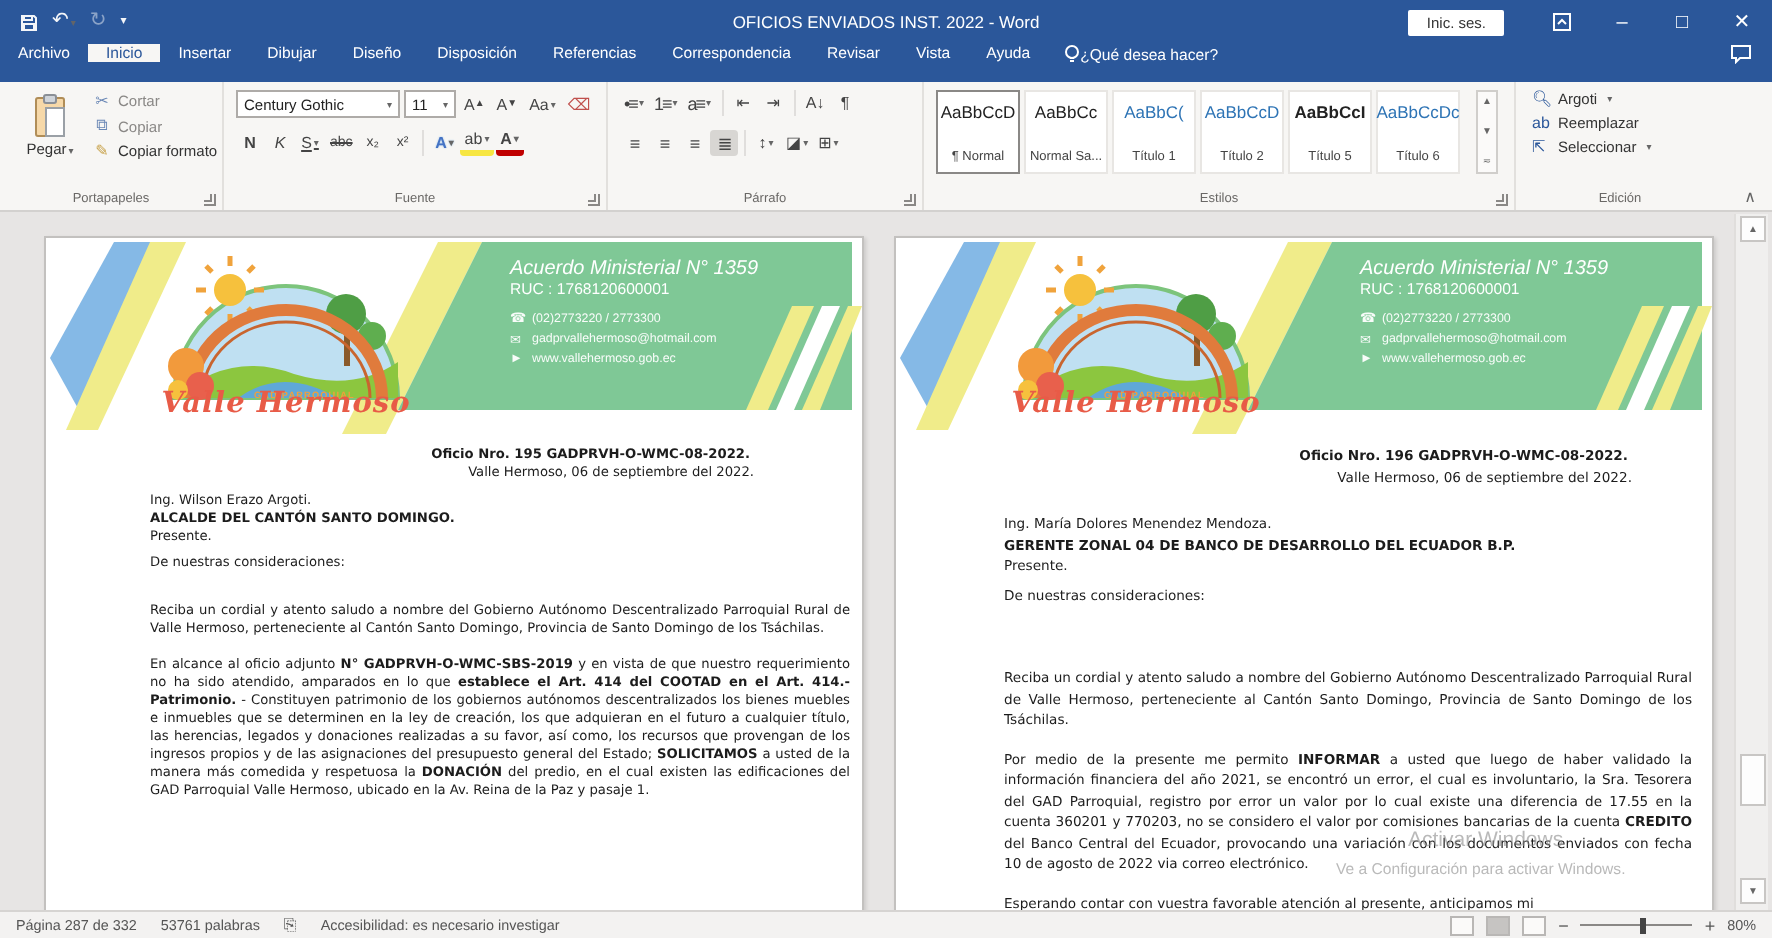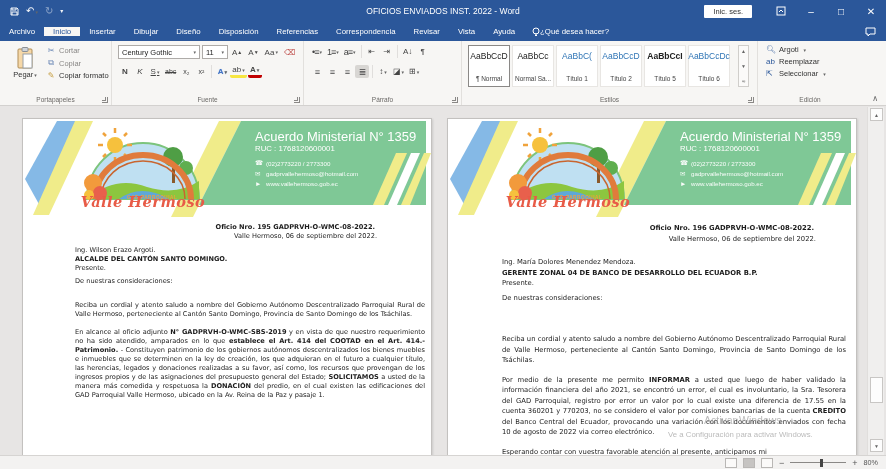--- a/index.html
+++ b/index.html
@@ -11,21 +11,21 @@
     display:flex; align-items:center; font-size:8px; }
   .qat { display:flex; align-items:center; gap:7px; padding:0 10px; }
   .qat .qicon { color:#fff; font-size:10px; line-height:1; cursor:default; opacity:.95; }
   .qat .dim { opacity:.45; }
   .title { position:absolute; left:0; right:0; text-align:center; font-size:8.5px; pointer-events:none; }
   .tb-right { margin-left:auto; display:flex; align-items:center; gap:0; z-index:2; }
   .signin { background:#fff; color:#333; font-size:7.5px; padding:2px 9px; margin-right:14px; border-radius:1px; }
   .winbtn { width:30px; height:22px; display:flex; align-items:center; justify-content:center; font-size:10px; color:#fff; }
 
   
-  .tabrow { position:absolute; top:22px; left:0; width:886px; height:19px; background:#2b579a; display:flex; align-items:center; }
+  .tabrow { position:absolute; top:22px; left:0; width:886px; height:19px; background:#2b579a; display:flex; align-items:flex-start; }
   .rtab { color:#fff; font-size:7.8px; padding:0 9px; display:flex; align-items:center; }
   .rtab.active { background:#f7f6f4; color:#2b579a; }
   .tellme { display:flex; align-items:center; gap:0; color:#fff; font-size:7.8px; padding:0 8px; }
   .bubble { margin-left:auto; margin-right:10px; display:flex; align-items:center; }
 
   
   .ribbon { position:absolute; top:41px; left:0; width:886px; height:65px; background:#f7f6f4; border-bottom:1px solid #d3d1cf; }
   .rgroup { position:absolute; top:0; height:64px; border-right:1px solid #e2e0dd; }
   .grouplabel { position:absolute; bottom:2px; left:0; right:0; text-align:center; font-size:6.5px; color:#6a6866; }
   .launcher { position:absolute; bottom:2px; right:3px; width:6px; height:6px; border-right:1px solid #8a8886; border-bottom:1px solid #8a8886; }
@@ -86,21 +86,21 @@
   .eicon { font-size:8px; color:#2b579a; width:9px; }
   .collapse { position:absolute; right:8px; bottom:2px; font-size:8px; color:#666; }
 
   
   .canvas { position:absolute; top:107px; left:0; width:886px; height:348px; background:#e7e5e4; overflow:hidden; }
   .page { position:absolute; top:11px; width:410px; height:400px; background:#fff; border:1px solid #c3c1bf;
     box-shadow:1px 1px 2px rgba(0,0,0,.12); overflow:hidden; }
   .p1 { left:22px; } .p2 { left:447px; }
   .lh { position:relative; width:408px; height:100px; }
   .lh-texts { position:absolute; left:232px; top:10px; width:172px; color:#fff; }
-  .lh-acuerdo { font-size:13px; } .lh-ruc { font-size:7.8px; margin-bottom:6px; }
+  .lh-acuerdo { font-size:10px;font-style:italic; } .lh-ruc { font-size:7.8px; margin-bottom:6px; }
   .lh-row { display:flex; align-items:center; gap:4px; font-size:6.2px; margin-top:2.5px; opacity:.95; }
   .lh-ic { font-size:6.5px; width:7px; }
   .brand { position:absolute; left:36px; top:74px; width:168px; text-align:center; font-family:"DejaVu Serif", serif;
     font-style:italic; font-weight:bold; font-size:14.5px; color:#e85b47; letter-spacing:.5px; }
   .brandsub { position:absolute; left:104px; top:76px; font-size:4.6px; color:#f0a03c; letter-spacing:.6px; font-weight:bold; }
 
   .letter { position:absolute; left:0; top:100px; right:0; font-family:"DejaVu Sans", sans-serif; color:#1c1c1c; }
   .p1 .letter { padding:0 6px 0 52px; font-size:6.6px; line-height:9px; }
   .p2 .letter { padding:0 10px 0 54px; font-size:6.8px; line-height:10.5px; }
   .oficio { font-weight:bold; text-align:right; }
@@ -500,20 +500,26 @@
     </div>
 
     <div class="vscroll">
       <div class="sbtn sb-up">▲</div>
       <div class="sthumb"></div>
       <div class="sbtn sb-down">▼</div>
     </div>
   </div>
 
   <div class="statusbar">
+    <div class="sb-left">
+      <span>Página 287 de 332</span>
+      <span>53761 palabras</span>
+      <span style="font-size:8px;">⎘</span>
+      <span>Accesibilidad: es necesario investigar</span>
+    </div>
     <div class="sb-right">
       <span class="viewbtn"></span>
       <span class="viewbtn sel"></span>
       <span class="viewbtn"></span>
       <span class="zchar">−</span>
       <span class="zoomtrack">
           <span class="zoomthumb"></span>
         </span>
       <span class="zchar">+</span>
       <span>80%</span>

